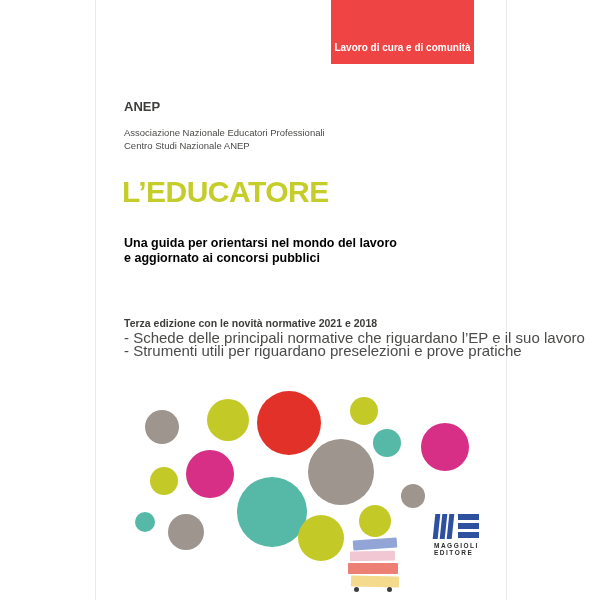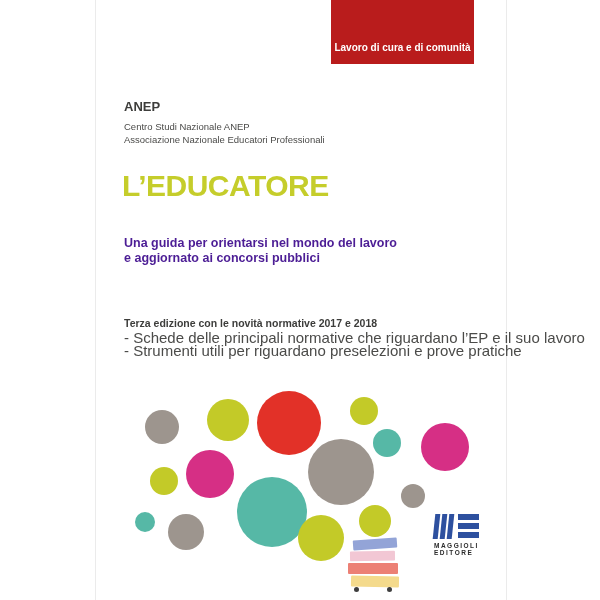--- a/index.html
+++ b/index.html
@@ -16,31 +16,31 @@
     position: absolute; top: 0; left: 235px; width: 143px; height: 64px;
     background: #b3bc1e;
     display: flex; align-items: flex-end; justify-content: center;
     padding-bottom: 11px;
   }
   .banner span {
     color: #ffffff; font-size: 10px; font-weight: 700; white-space: nowrap;
   }
 
   .anep-block { position: absolute; left: 28px; top: 99px; }
-  .anep-name { font-size: 13px; font-weight: 700; color: #3d3d3b; margin-bottom: 6px; }
+  .anep-name { font-size: 13px; font-weight: 700; color: #3d3d3b; margin-bottom: 12px; }
   .anep-line { font-size: 9.5px; color: #4b4b49; line-height: 13px; }
 
-  .title-block { position: absolute; left: 26px; top: 170px; }
+  .title-block { position: absolute; left: 26px; top: 176px; }
   .title-line {
     font-size: 30px; font-weight: 700; color: #c5cd2b;
     line-height: 31px; letter-spacing: -0.5px; white-space: nowrap;
   }
 
   .subtitle-block { position: absolute; left: 28px; top: 236px; }
-  .subtitle-line { font-size: 12.5px; font-weight: 700; color: #4c1d95; line-height: 15px; white-space: nowrap; }
+  .subtitle-line { font-size: 12.5px; font-weight: 700; color: #000000; line-height: 15px; white-space: nowrap; }
 
   .editor-block { position: absolute; left: 28px; top: 279px; }
   .editor-line { font-size: 9.5px; color: #4b4b49; line-height: 12.5px; }
 
   .edition-block { position: absolute; left: 28px; top: 317px; }
   .edition-heading { font-size: 10.5px; font-weight: 700; color: #3d3d3b; line-height: 13px; margin-bottom: 2px; }
   .edition-item { font-size: 15px; color: #4b4b49; line-height: 12.5px; white-space: nowrap; }
 
   .circles-layer { position: absolute; left: 0; top: 0; width: 100%; height: 100%; }
   .circle { position: absolute; border-radius: 50%; }
@@ -70,42 +70,42 @@
   .maggioli-text div {
     font-size: 6.5px; font-weight: 700; color: #2b2b2b; letter-spacing: 1.5px;
     line-height: 6.5px; white-space: nowrap;
   }
 </style>
 </head>
 <body>
 
 <div class="cover">
 
-  <div class="banner" style="background: #b91c1c;">
+  <div class="banner" style="background: #ef4444;">
     <span>Lavoro di cura e di comunità</span>
   </div>
 
   <div class="anep-block">
     <div class="anep-name">ANEP</div>
+    <div class="anep-line">Associazione Nazionale Educatori Professionali</div>
     <div class="anep-line">Centro Studi Nazionale ANEP</div>
-    <div class="anep-line">Associazione Nazionale Educatori Professionali</div>
   </div>
 
   <div class="title-block">
     <div class="title-line" style="color: rgb(197, 205, 43);">L’EDUCATORE</div>
   </div>
 
   <div class="subtitle-block">
     <div class="subtitle-line">Una guida per orientarsi nel mondo del lavoro</div>
     <div class="subtitle-line">e aggiornato ai concorsi pubblici</div>
   </div>
 
 
   <div class="edition-block">
-    <div class="edition-heading">Terza edizione con le novità normative 2017 e 2018</div>
+    <div class="edition-heading">Terza edizione con le novità normative 2021 e 2018</div>
     <div class="edition-item">- Schede delle principali normative che riguardano l’EP e il suo lavoro</div>
     <div class="edition-item">- Strumenti utili per riguardano preselezioni e prove pratiche</div>
   </div>
 
   <div class="circles-layer">
       <div class="circle" style="left: 49px; top: 410px; height: 34px; width: 34px; background: rgb(157, 149, 142);"></div>
       <div class="circle" style="left: 111px; top: 399px; height: 42px; width: 42px; background: rgb(195, 202, 40);"></div>
       <div class="circle" style="left: 161px; top: 391px; height: 64px; width: 64px; background: rgb(226, 49, 40);"></div>
       <div class="circle" style="left: 254px; top: 397px; height: 28px; width: 28px; background: rgb(195, 202, 40);"></div>
       <div class="circle" style="left: 277px; top: 429px; height: 28px; width: 28px; background: rgb(86, 184, 166);"></div>

